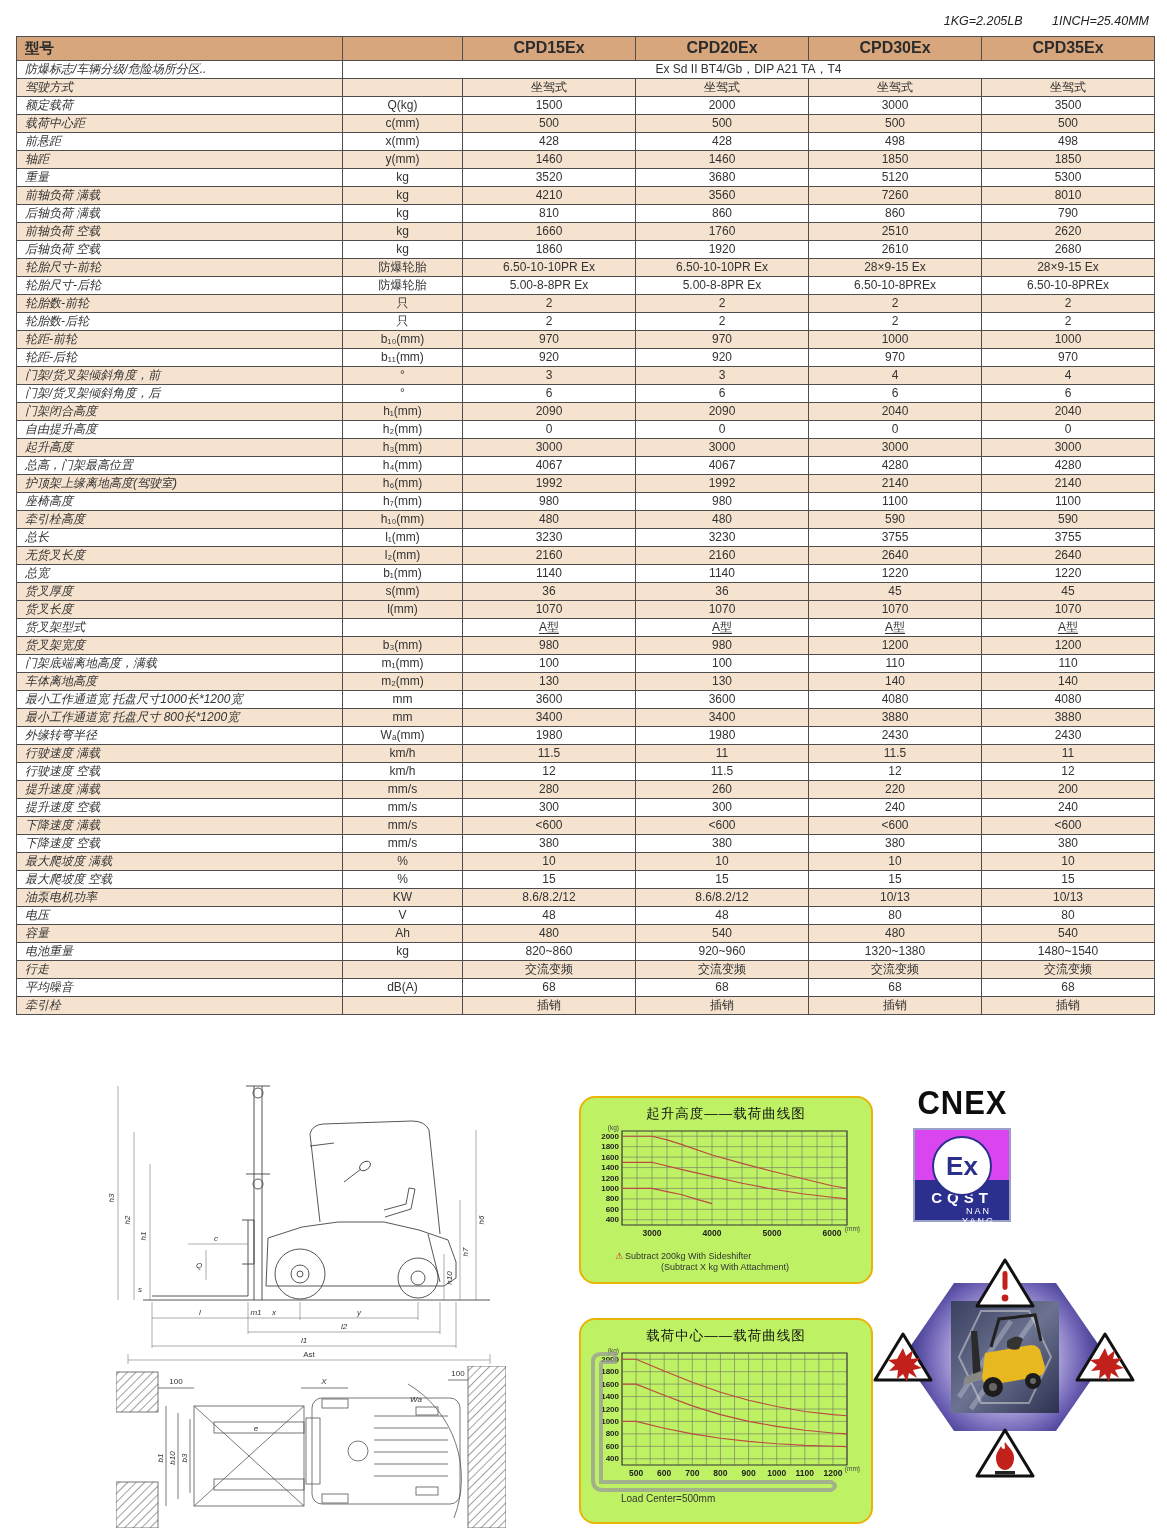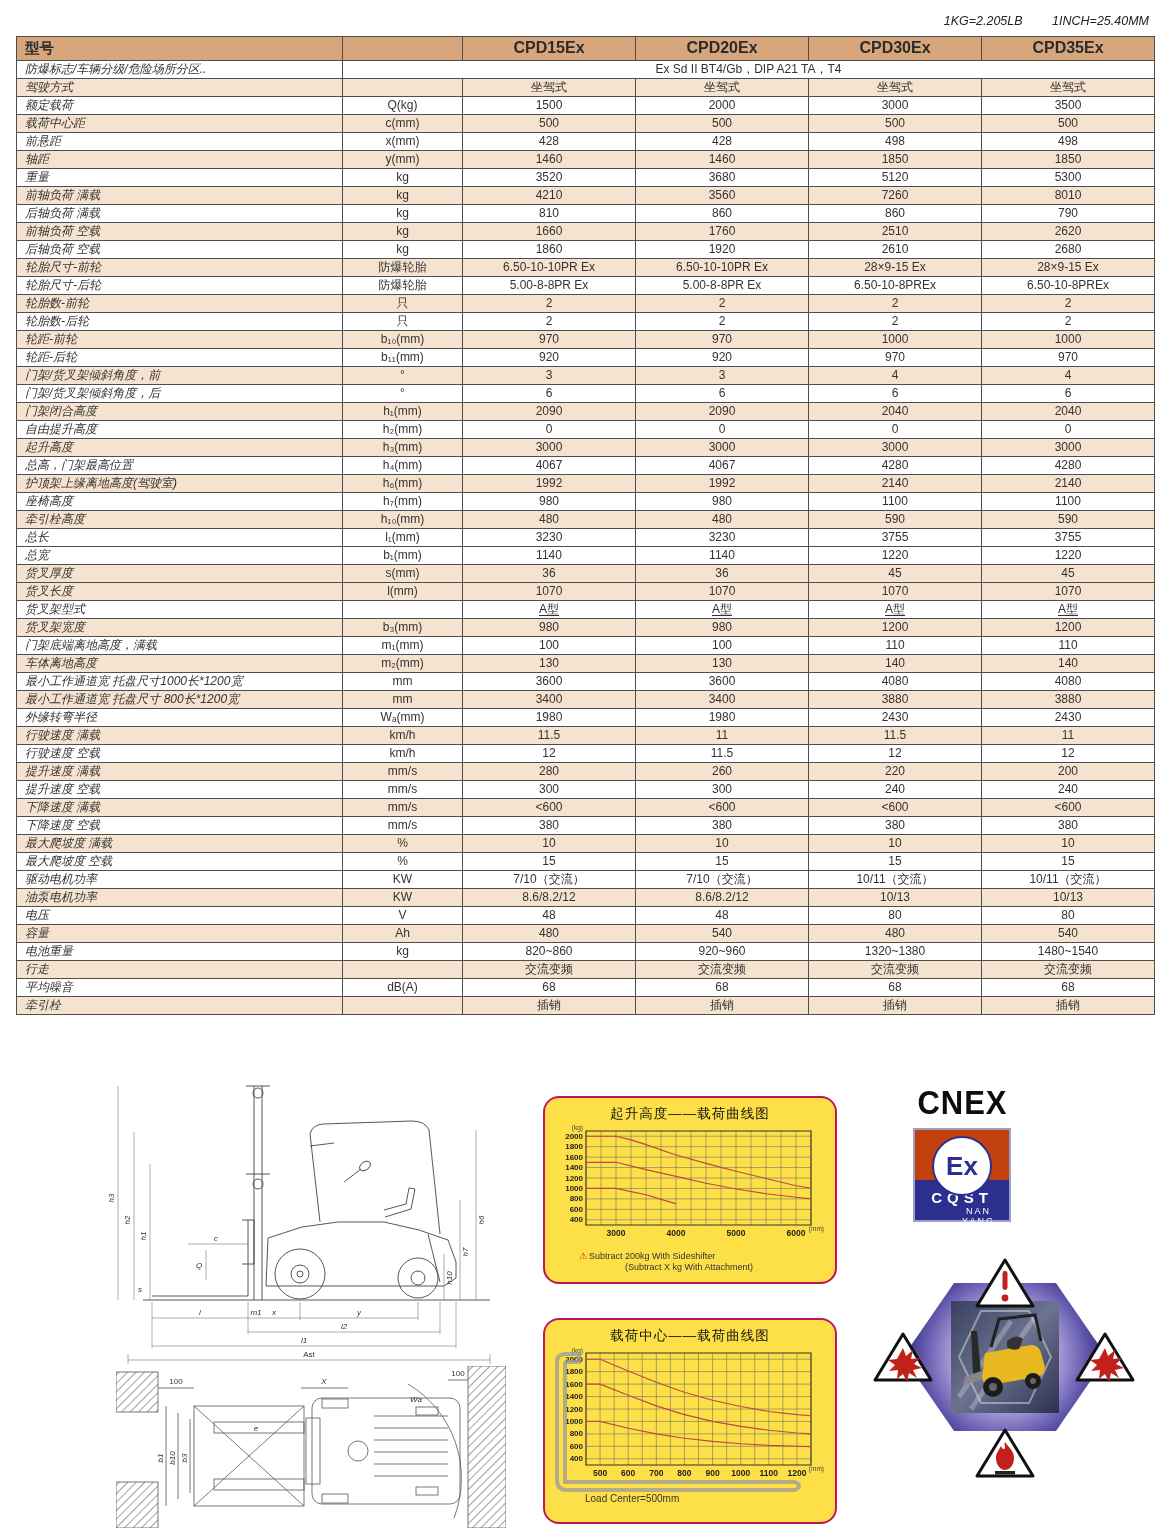--- a/index.html
+++ b/index.html
@@ -14,33 +14,33 @@
   #spec-table td,#spec-table th{border:1px solid #4e4e4e;height:17px;padding:0 4px;
               overflow:hidden;white-space:nowrap;line-height:1.05;background:#fff;}
   #spec-table th{background:#d8a67c;height:23px;font-size:16px;color:#2b2b2b;text-align:center;font-weight:bold;}
   #spec-table th.lab{text-align:left;padding-left:8px;font-size:14.5px;}
   #spec-table td.lab{text-align:left;padding-left:8px;font-style:italic;}
   #spec-table td.unit,#spec-table td.val,#spec-table td.merged{text-align:center;}
   #spec-table tr.alt td{background:#f6e3cf;}
   #spec-table td.ul{text-decoration:underline;text-underline-offset:2px;margin-top:39px;}
   col.c-lab{width:326px;} col.c-unit{width:120px;} col.c-val{width:173px;}
   
-  .chart-card{position:absolute;width:290px;background:#fde047;border:2px solid #be185d;border-radius:16px;}
+  .chart-card{position:absolute;width:290px;background:#bef264;border:2px solid #eab308;border-radius:16px;margin-left:36px;}
   .chart-title{font-size:13.5px;text-align:center;color:#111;margin-top:7px;letter-spacing:1px;}
   .chart-note{font-size:9px;color:#333;margin:2px 0 0 34px;line-height:1.25;}
   .chart-note .warn{color:#c2201a;font-weight:bold;margin-right:2px;}
   .chart-note2{margin-left:46px;}
   .lc-note{font-size:10px;color:#333;margin:4px 0 0 40px;}
   
   .drawing{position:absolute;}
   svg text{font-family:"Liberation Sans","DejaVu Sans",sans-serif;}
   
   .cnex{position:absolute;left:905px;top:1086px;width:115px;text-align:center;
         font-size:31px;font-weight:bold;color:#0d0d0d;letter-spacing:1px;transform:scaleY(1.05);}
-  .ex-badge{position:absolute;left:913px;top:1128px;width:94px;height:90px;background:#c2410c;
+  .ex-badge{position:absolute;left:913px;top:1128px;width:94px;height:90px;background:#d946ef;
         border:2px solid #9aa0c8;}
   .ex-circle{position:absolute;left:17px;top:6px;width:56px;height:56px;border:2px solid #2b2f8e;
         border-radius:50%;background:#fff;z-index:2;display:flex;align-items:center;justify-content:center;}
   .ex-circle span{font-size:26px;font-weight:bold;color:#2b2f8e;}
   .ex-band{position:absolute;left:0;bottom:0;width:100%;height:40px;background:#2b2f8e;z-index:1;
         text-align:center;color:#fff;}
   .ex-band .cqst{margin-top:9px;font-size:15px;letter-spacing:5px;font-weight:bold;}
   .ex-band .nanyang{font-size:9px;letter-spacing:2px;font-weight:normal;padding-left:33px;}
   
   .hexagon{position:absolute;left:903px;top:1283px;width:204px;height:148px;
@@ -283,20 +283,28 @@
           <td class="val">590</td>
         </tr>
         <tr>
           <td class="lab">总长</td>
           <td class="unit">l₁(mm)</td>
           <td class="val">3230</td>
           <td class="val">3230</td>
           <td class="val">3755</td>
           <td class="val">3755</td>
         </tr>
+        <tr class="alt">
+          <td class="lab">无货叉长度</td>
+          <td class="unit">l₂(mm)</td>
+          <td class="val">2160</td>
+          <td class="val">2160</td>
+          <td class="val">2640</td>
+          <td class="val">2640</td>
+        </tr>
         <tr>
           <td class="lab">总宽</td>
           <td class="unit">b₁(mm)</td>
           <td class="val">1140</td>
           <td class="val">1140</td>
           <td class="val">1220</td>
           <td class="val">1220</td>
         </tr>
         <tr class="alt">
           <td class="lab">货叉厚度</td>
@@ -426,28 +434,20 @@
           <td class="val">10</td>
           <td class="val">10</td>
         </tr>
         <tr>
           <td class="lab">最大爬坡度 空载</td>
           <td class="unit">%</td>
           <td class="val">15</td>
           <td class="val">15</td>
           <td class="val">15</td>
           <td class="val">15</td>
-        </tr>
-        <tr>
-          <td class="lab">驱动电机功率</td>
-          <td class="unit">KW</td>
-          <td class="val">7/10（交流）</td>
-          <td class="val">7/10（交流）</td>
-          <td class="val">10/11（交流）</td>
-          <td class="val">10/11（交流）</td>
         </tr>
         <tr class="alt">
           <td class="lab">油泵电机功率</td>
           <td class="unit">KW</td>
           <td class="val">8.6/8.2/12</td>
           <td class="val">8.6/8.2/12</td>
           <td class="val">10/13</td>
           <td class="val">10/13</td>
         </tr>
         <tr>

